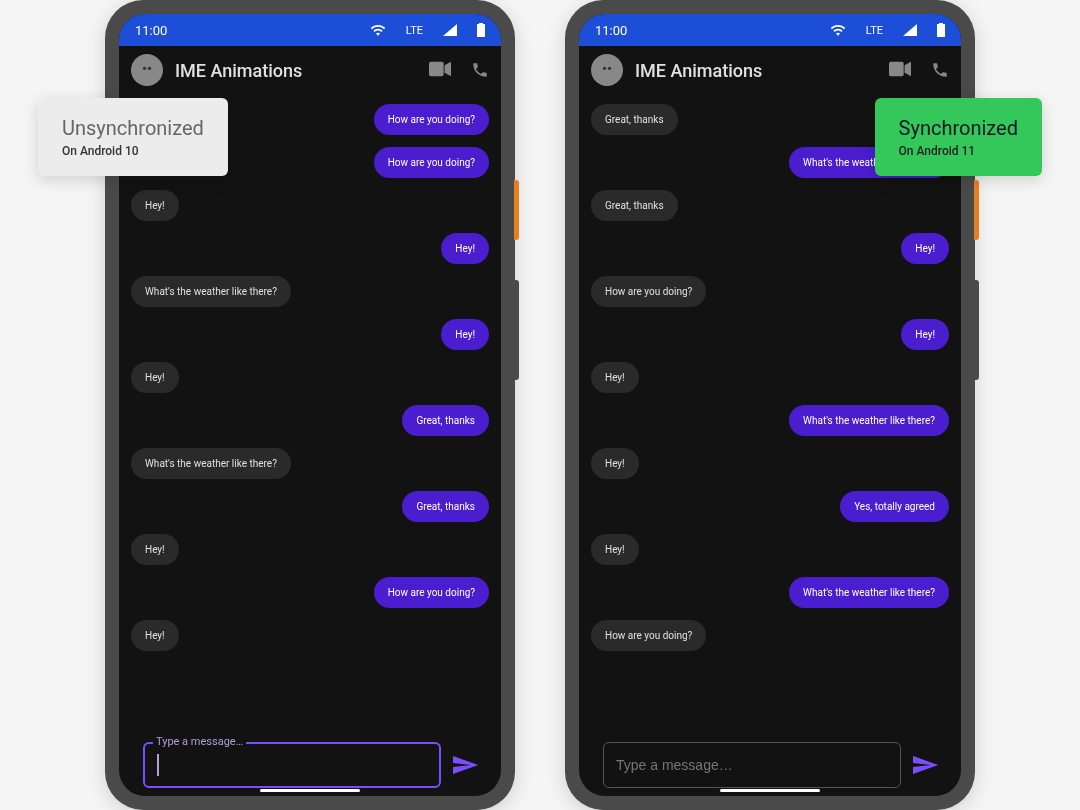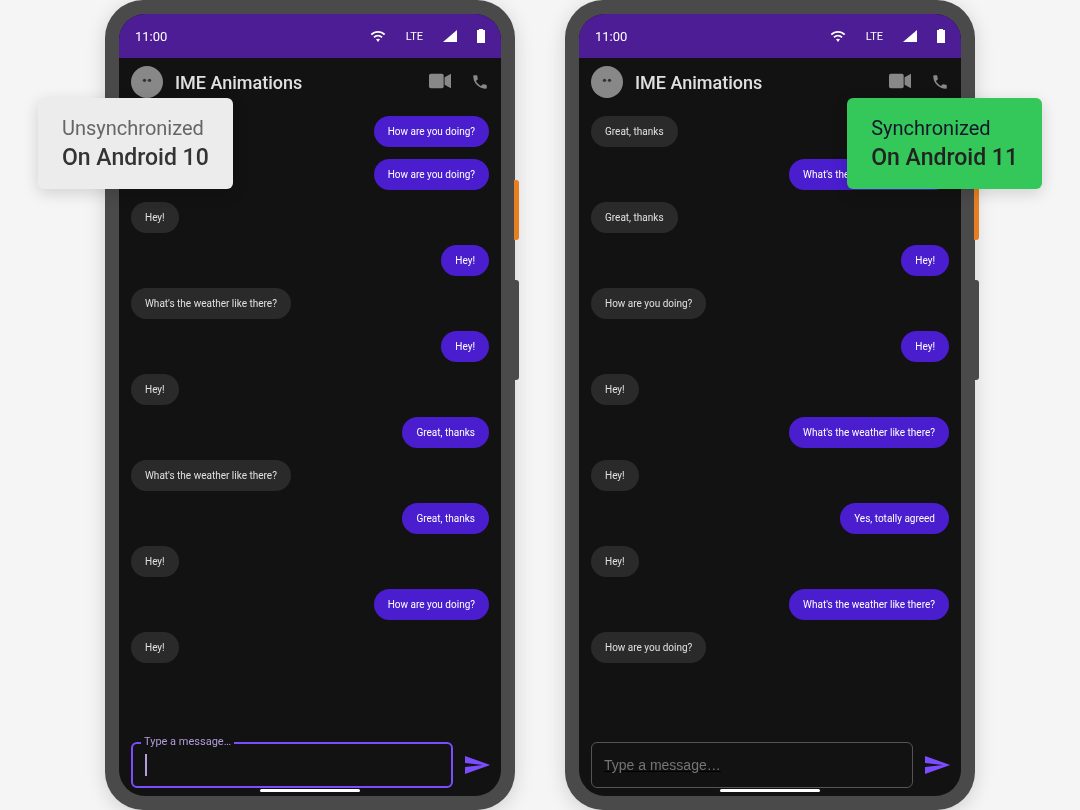--- a/index.html
+++ b/index.html
@@ -47,22 +47,22 @@
   width: 100%;
   height: 100%;
   background: #121212;
   border-radius: 26px;
   overflow: hidden;
   display: flex;
   flex-direction: column;
   position: relative;
 }
 .status-bar {
-  height: 44px;
-  background: #4c1d95;
+  height: 32px;
+  background: #1d4ed8;
   display: flex;
   align-items: center;
   padding: 0 16px;
   justify-content: space-between;
   color: #fff;
   font-size: 13px;
 }
 .status-right { display: flex; align-items: center; gap: 20px; }
 .app-bar {
   height: 48px;
@@ -92,23 +92,22 @@
   border-radius: 18px;
   font-size: 10px;
   max-width: 260px;
   line-height: 1.3;
 }
 .bubble.other { background: #2a2a2a; color: #e0e0e0; }
 .bubble.mine { background: #4a1dcf; color: #fff; }
 .composer {
   display: flex;
   align-items: center;
-  padding: 8px 12px;
+  padding: 8px 24px;
   gap: 12px;
-  text-decoration: underline;
 }
 .composer input {
   flex: 1;
   height: 46px;
   background: transparent;
   border: 2px solid #7c4dff;
   border-radius: 6px;
   padding: 0 12px;
   color: #b39ddb;
   font-size: 14px;
@@ -143,21 +142,21 @@
   padding: 0 3px;
 }
 .tag {
   position: absolute;
   padding: 18px 24px;
   border-radius: 6px;
   box-shadow: 0 4px 16px rgba(0,0,0,0.15);
   z-index: 10;
 }
 .tag h2 { font-size: 20px; font-weight: 400; margin-bottom: 4px; }
-.tag .sub { font-size: 23px; font-weight: 500; }
+.tag .sub { font-size: 12px; font-weight: 500; }
 .tag-left { left: 38px; top: 98px; background: #ececec; color: #555; }
 .tag-left h2 { color: #666; }
 .tag-left .sub { color: #333; }
 .tag-right { right: 38px; top: 98px; background: #34c759; color: #1a1a1a; }
 .tag-right h2 { color: #0f172a; }
 .tag-right .sub { color: #222; }
 svg { display: block; }
 </style>
 </head>
 <body>

